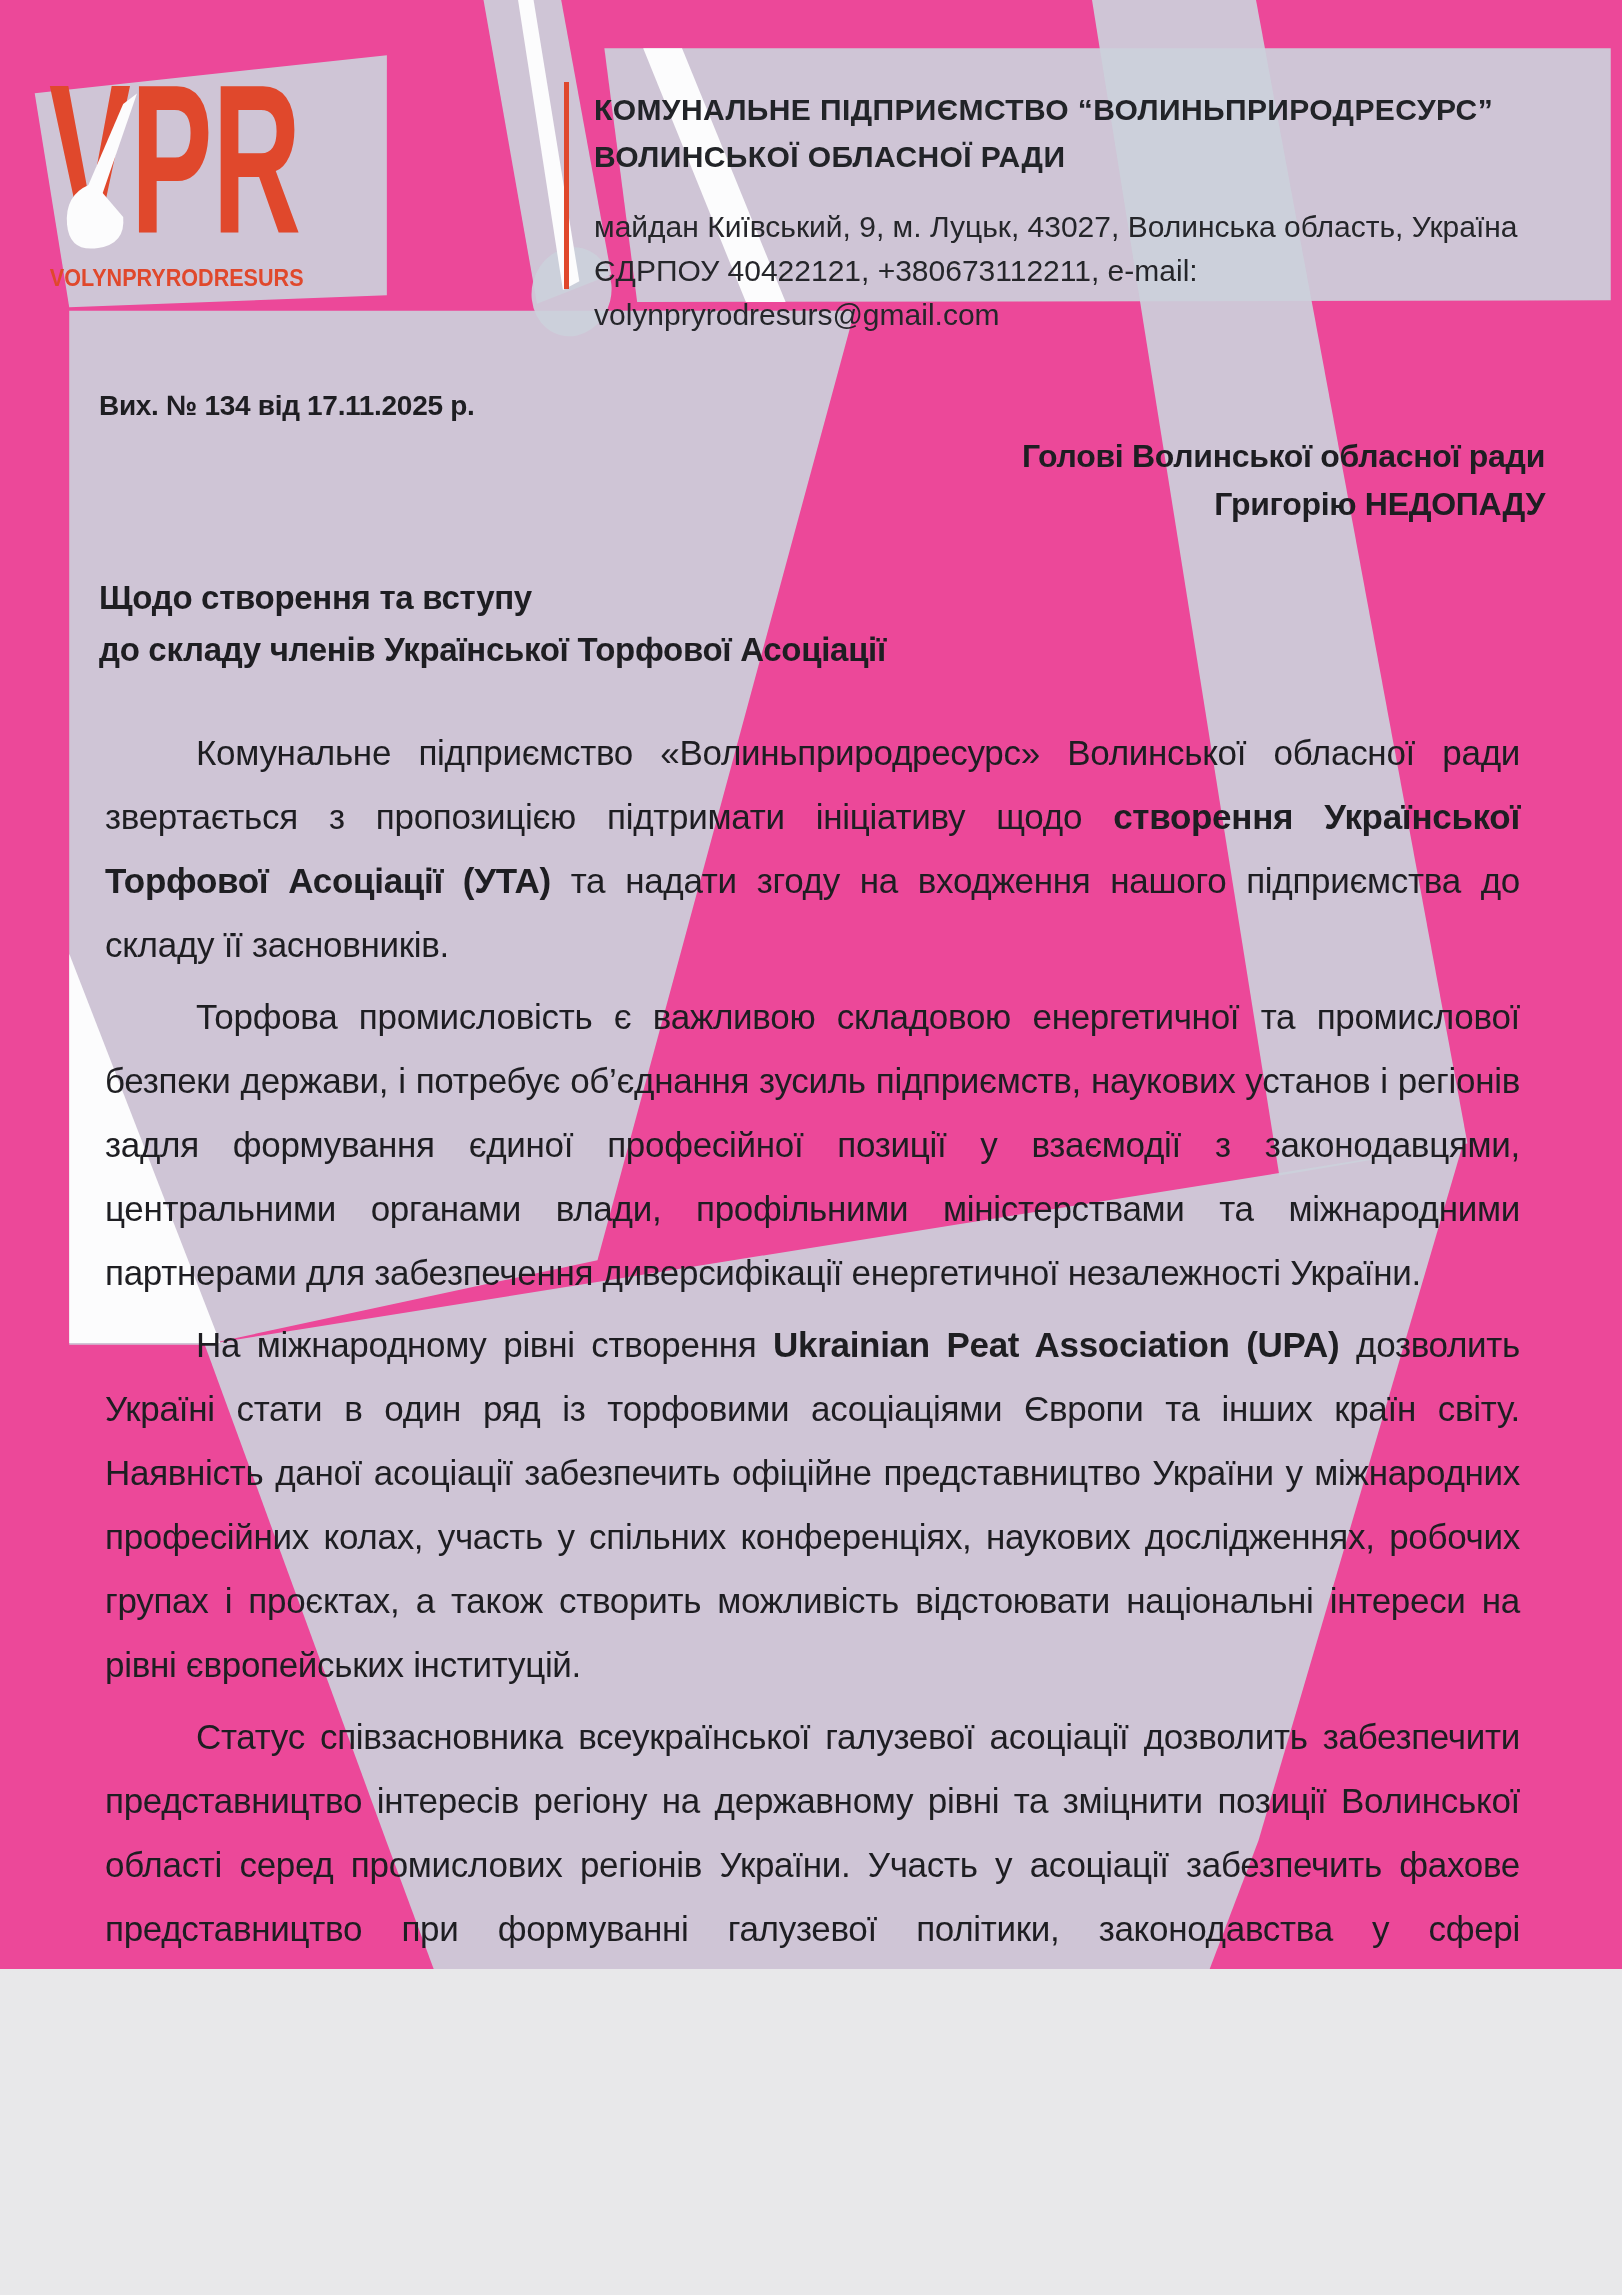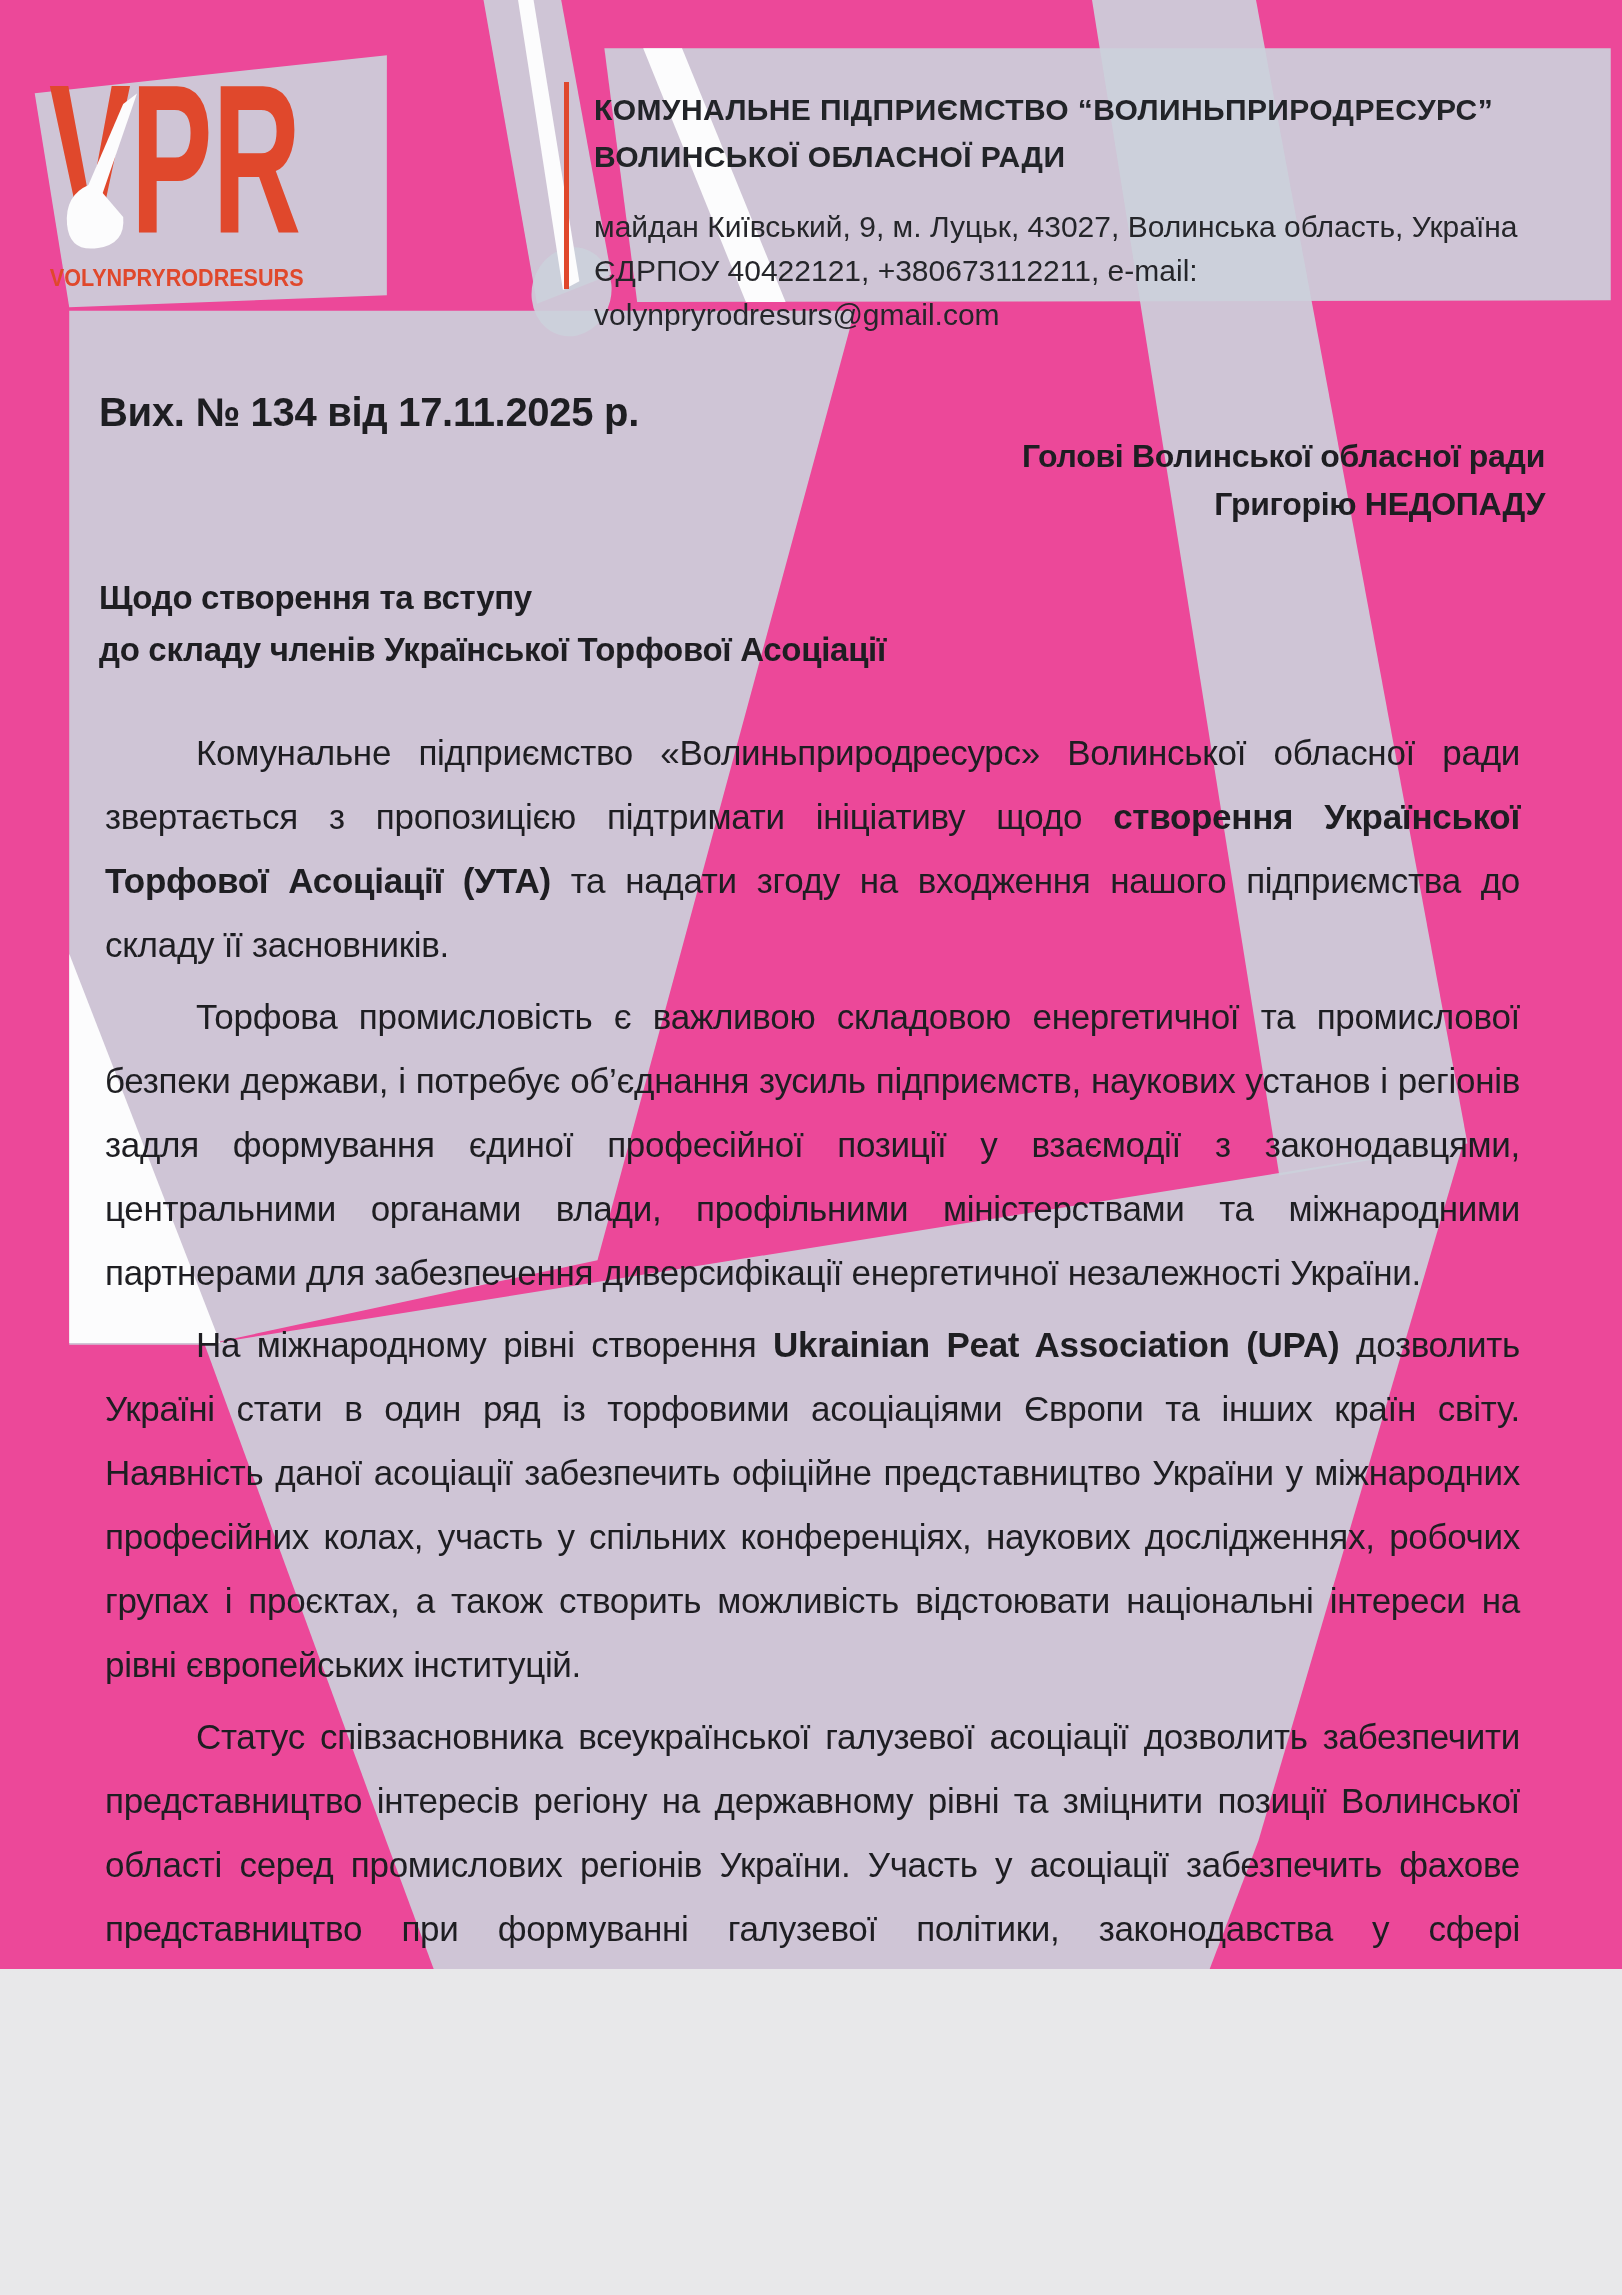--- a/index.html
+++ b/index.html
@@ -11,21 +11,21 @@
   .wm{left:0;top:0;z-index:0;}
 
   .logo-svg{left:47px;top:59px;z-index:2;}
   .red-divider{left:564px;top:82px;width:5.2px;height:207px;background:#e0482c;z-index:2;}
 
   .org-block{left:594px;top:86px;width:1010px;z-index:2;}
   .org-line{font-weight:bold;font-size:30px;line-height:47px;letter-spacing:0.4px;color:#222428;}
   .addr-block{left:594px;top:205px;width:1010px;z-index:2;}
   .addr-line{font-size:30px;line-height:44px;color:#25262a;}
 
-  .ref-line{left:99px;top:390px;font-size:40px;font-weight:bold;letter-spacing:-0.3px;z-index:2;}
+  .ref-line{left:99px;top:390px;font-size:28px;font-weight:bold;letter-spacing:-0.3px;z-index:2;}
 
   .addressee{left:777px;top:432px;width:768px;text-align:right;font-size:32px;font-weight:bold;
              line-height:48px;letter-spacing:-0.3px;z-index:2;}
 
   .subject{left:99px;top:572px;width:950px;font-size:33px;font-weight:bold;line-height:52px;
            letter-spacing:-0.3px;z-index:2;}
 
   .body-text{left:97px;top:713px;width:1431px;font-size:35px;line-height:64px;text-align:justify;
              letter-spacing:-0.3px;z-index:2;}
   .body-text p{margin:8px;text-indent:91px;}

